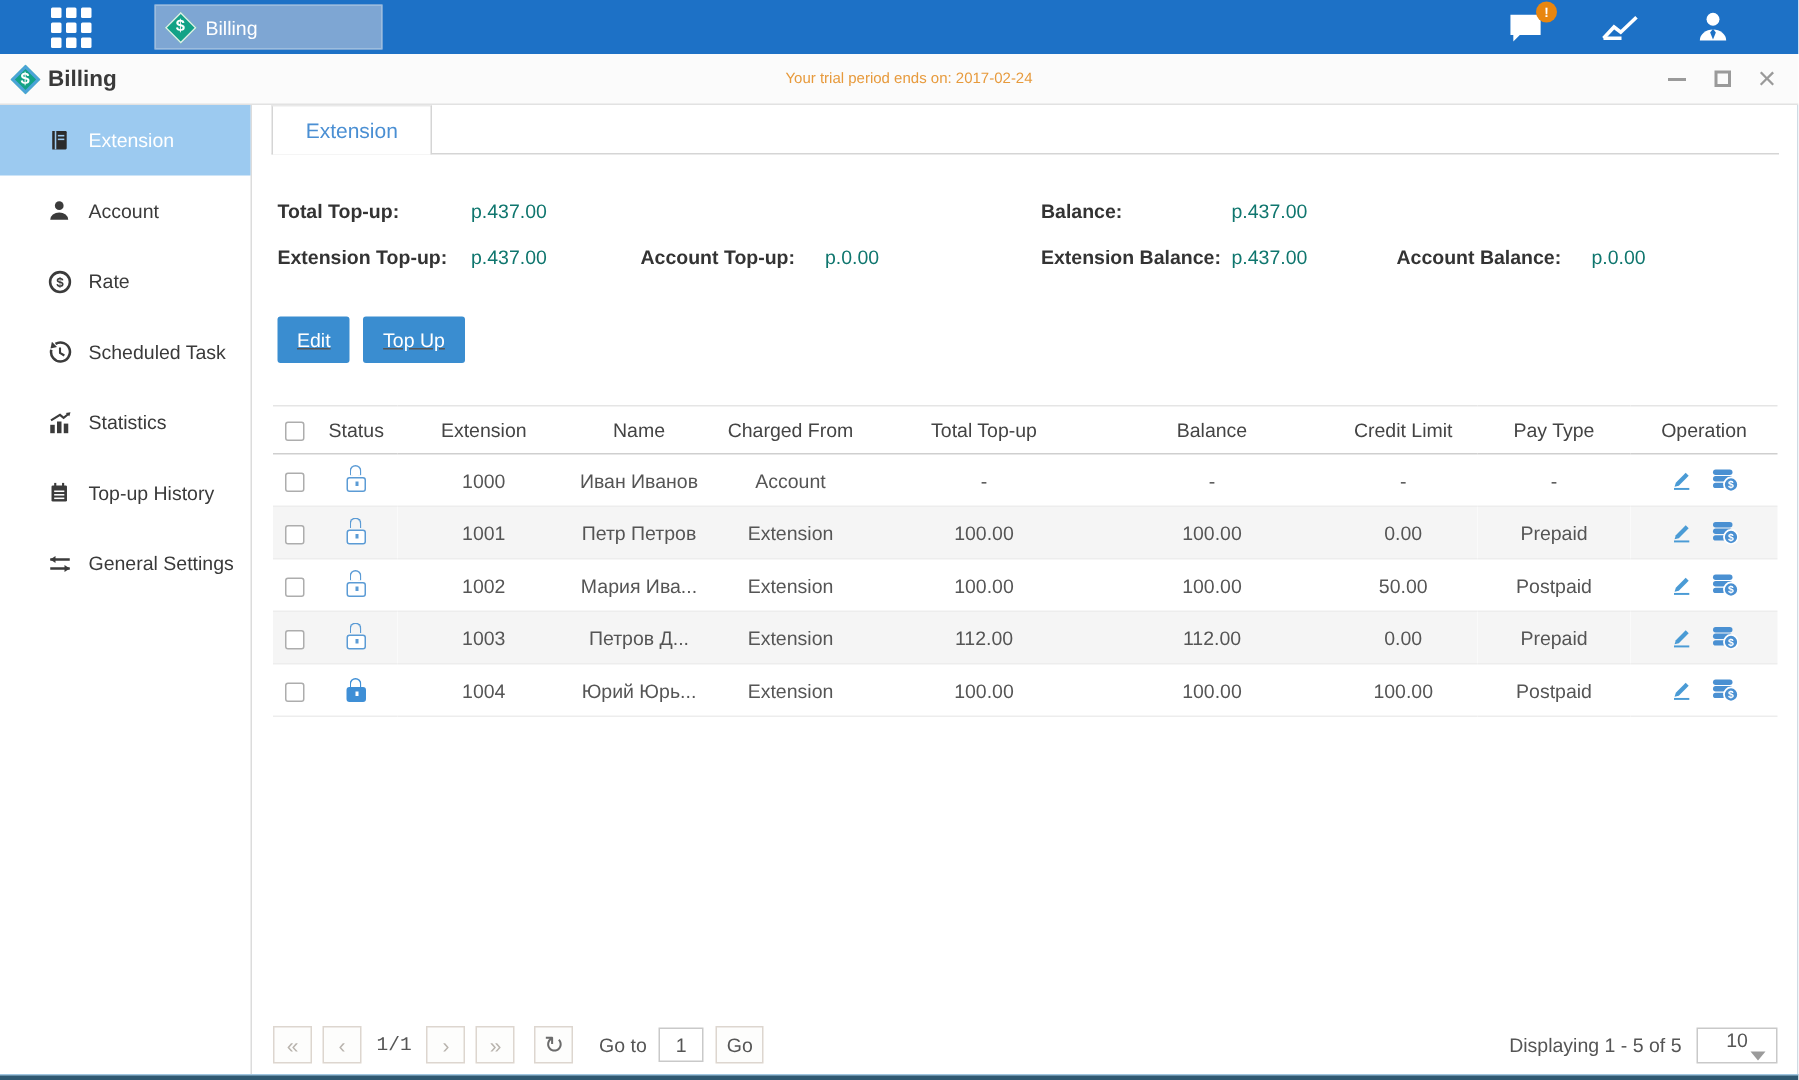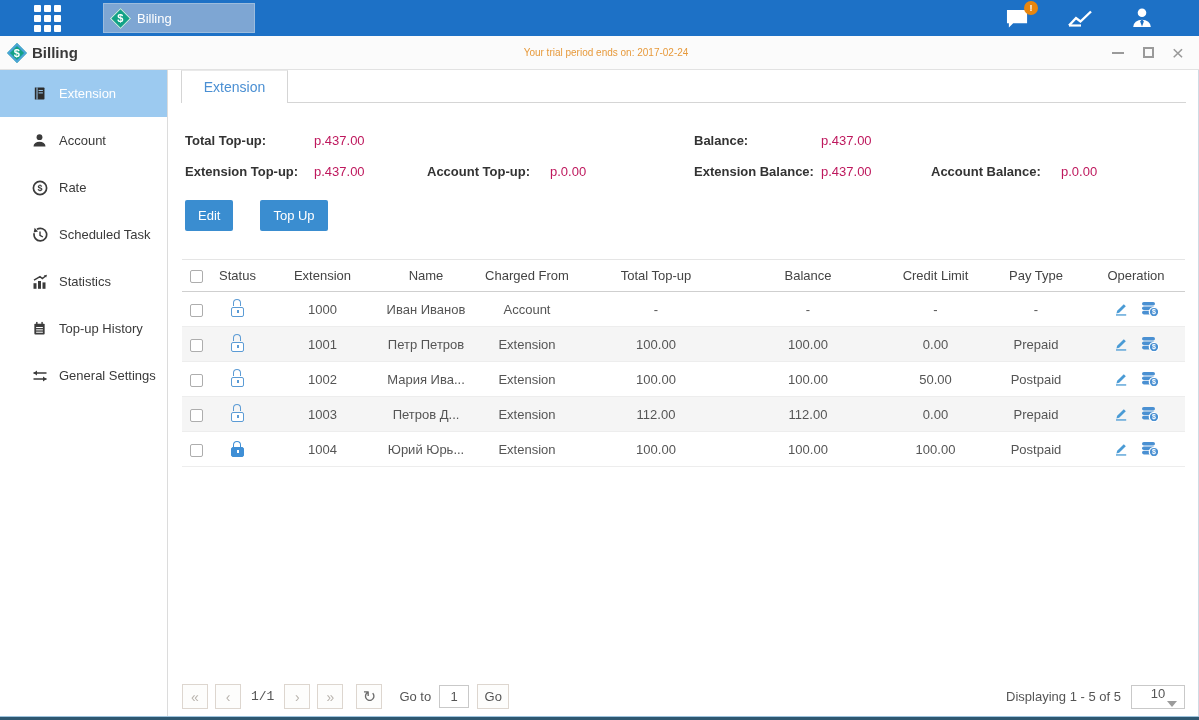--- a/index.html
+++ b/index.html
@@ -50,26 +50,26 @@
 
   
   .tabstrip { height:33px; border-bottom:1px solid #d5d5d5; display:flex; margin:0 -1px; }
   .tab { width:107px; text-align:center; line-height:32px; color:#4a8fd3; font-size:14px; background:#fff;
          border:1px solid #d5d5d5; border-bottom:none; margin-bottom:-1px; border-top-color:#e9e9e9; cursor:pointer; }
 
   
   .summary { margin-top:22px; padding-left:3px; }
   .sum-row { display:flex; height:31px; align-items:center; }
   .lbl { font-weight:bold; color:#333; }
-  .val { color:#be185d; }
+  .val { color:#0f766e; }
   .w-l1 { width:129px; } .w-v1 { width:113px; } .w-l2 { width:123px; } .w-v2 { width:144px; }
   .w-l3 { width:127px; } .w-v3 { width:110px; } .w-l4 { width:130px; }
 
   
-  .btn-row { margin-top:13px; padding-left:3px; display:flex; gap:27px; }
+  .btn-row { margin-top:24px; padding-left:3px; display:flex; gap:9px;text-decoration:underline; }
   .btn { background:#3a8dd0; color:#fff; border:none; border-radius:2px; font-size:13px;
          padding:8px 13px; cursor:pointer; font-family:inherit; }
 
   
   table.grid { margin-top:28px; border-collapse:collapse; table-layout:fixed; width:1003px; }
   table.grid th { font-weight:normal; color:#444; height:32px; border-top:1px solid #e5e5e5; border-bottom:1px solid #cfcfcf; text-align:center; }
   table.grid td { height:35px; text-align:center; color:#555; border-bottom:1px solid #ededed; overflow:hidden; white-space:nowrap; }
   table.grid tr.stripe td { background:#f5f5f5; }
   .c-check { width:28px; } .c-status { width:55px; } .c-ext { width:115px; } .c-name { width:92px; }
   .c-charged { width:110px; } .c-topup { width:148px; } .c-bal { width:156px; } .c-credit { width:99px; }

